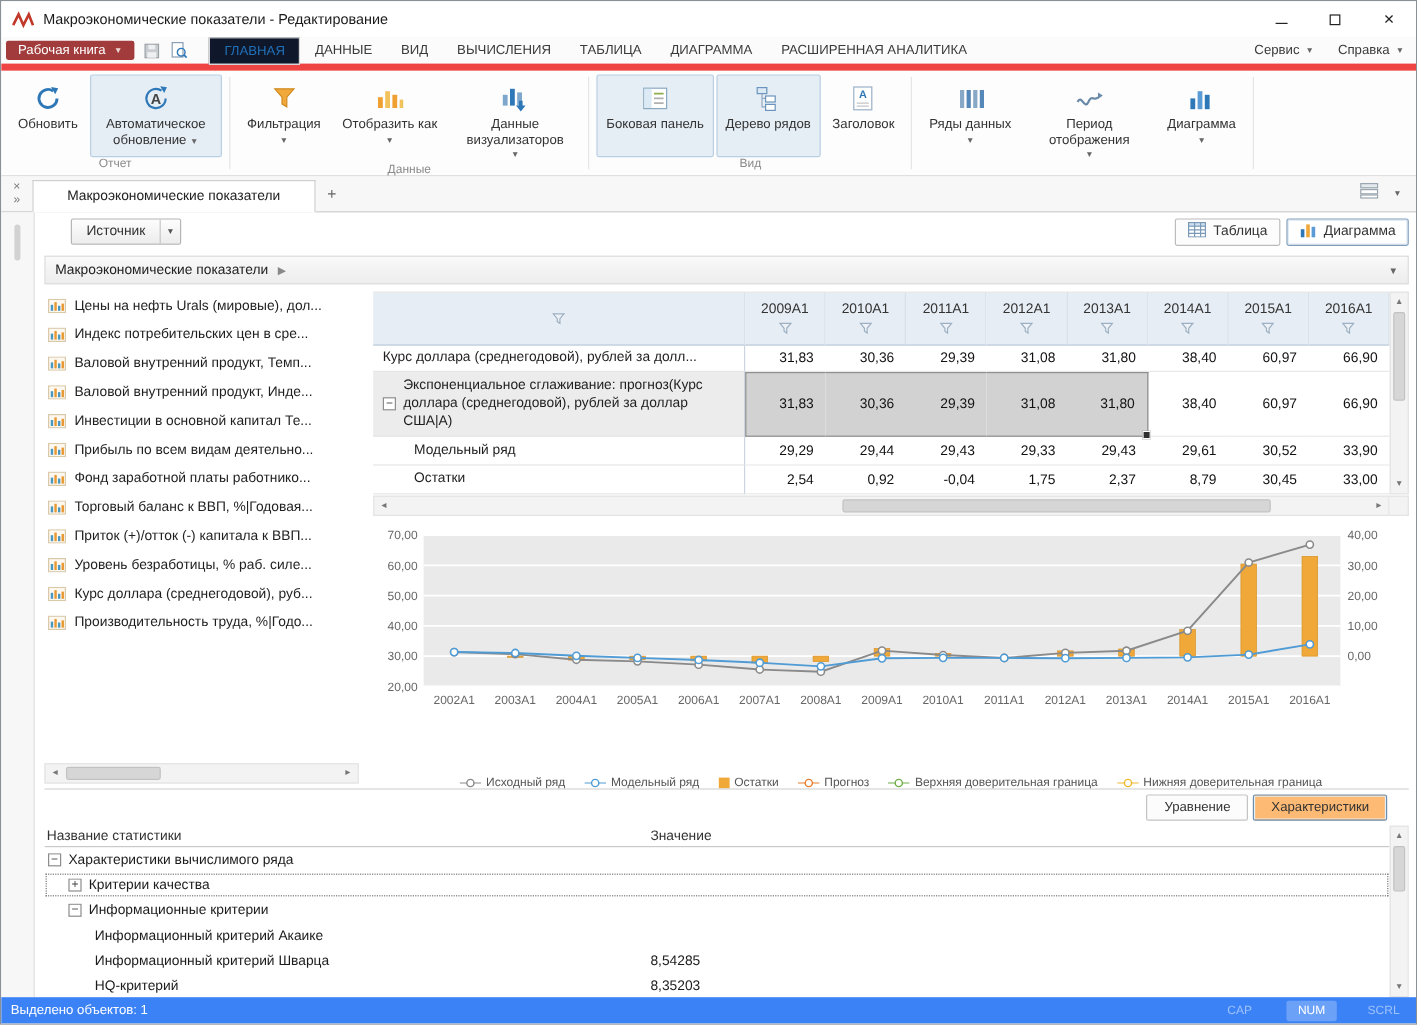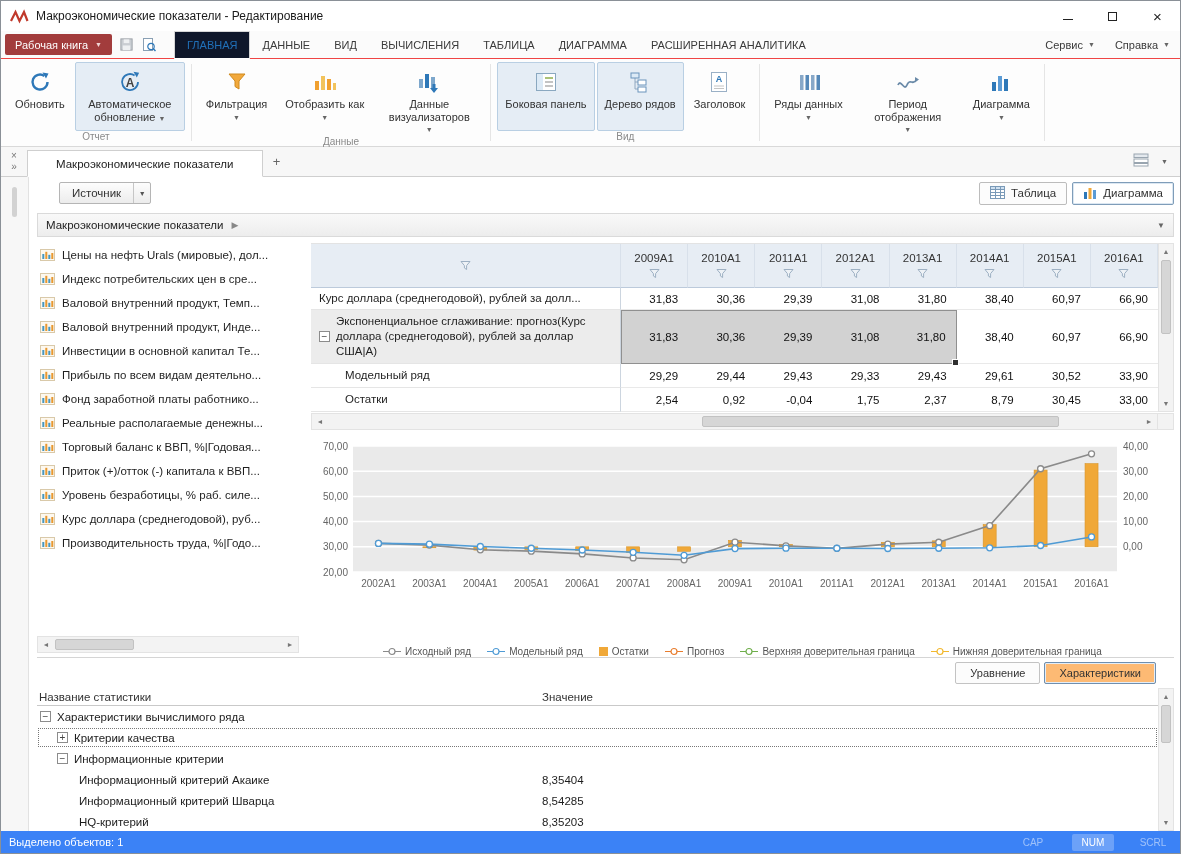--- a/index.html
+++ b/index.html
@@ -10,21 +10,21 @@
   
   .titlebar{height:30px;display:flex;align-items:center;padding-left:8px;background:#fff;flex:0 0 auto}
   .app-logo{width:20px;height:17px;margin-right:7px;display:flex;align-items:center}
   .title{font-size:12px;color:#1a1a1a}
   .winbtns{margin-left:auto;display:flex;height:100%}
   .winbtn{width:45px;display:flex;align-items:center;justify-content:center;color:#222;font-size:15px;cursor:default}
   .glyph-min{width:10px;height:1px;background:#222;display:block;margin-top:7px}
   .glyph-max{width:9px;height:9px;border:1px solid #222;display:block}
 
   
-  .ribbontabs{height:28px;display:flex;align-items:stretch;background:#fbfbfb;border-bottom:1px solid #ef4444;flex:0 0 auto;padding-right:10px}
+  .ribbontabs{height:28px;display:flex;align-items:stretch;background:#fbfbfb;border-bottom:6px solid #ef4444;flex:0 0 auto;padding-right:10px}
   .wb-btn{background:#a23c3c;color:#fff;font-size:11px;display:flex;align-items:center;gap:7px;padding:0 10px;margin:3px 4px;border-radius:2px;white-space:nowrap}
   .wb-btn .dd{color:#f0d5d5}
   .qicon{width:22px;display:flex;align-items:center;justify-content:center}
   .rtabs{display:flex;align-items:stretch;margin-left:14px}
   .rtab{display:flex;align-items:center;padding:0 12px;font-size:11px;color:#3a3a3a;white-space:nowrap}
   .rtab.active{background:#0f172a;color:#2070b8;border:1px solid #d6d6d6;border-bottom:1px solid #fff;margin-bottom:-1px}
   .rmenus{margin-left:auto;display:flex;gap:20px;align-items:center;font-size:11px;color:#3a3a3a}
   .rmenu{display:flex;align-items:center;gap:5px}
   .dd{font-size:7px;color:#666}
 
@@ -472,30 +472,20 @@
               </div>
               <div class="titem">
                 <svg width="15" height="12" viewBox="0 0 15 12">
                   <rect x="0.5" y="0.5" width="14" height="11" fill="#fdf8ef" stroke="#d9c9a9"></rect>
                   <rect x="2.3" y="5" width="2" height="5" fill="#4898c0"></rect>
                   <rect x="5.3" y="2.8" width="2" height="7.2" fill="#e89830"></rect>
                   <rect x="8.3" y="5.8" width="2" height="4.2" fill="#4898c0"></rect>
                   <rect x="11.3" y="4" width="2" height="6" fill="#e89830"></rect>
                 </svg>
                 <span>Фонд заработной платы работнико...</span>
-              </div>
-              <div class="titem">
-                <svg width="15" height="12" viewBox="0 0 15 12">
-                  <rect x="0.5" y="0.5" width="14" height="11" fill="#fdf8ef" stroke="#d9c9a9"></rect>
-                  <rect x="2.3" y="5" width="2" height="5" fill="#4898c0"></rect>
-                  <rect x="5.3" y="2.8" width="2" height="7.2" fill="#e89830"></rect>
-                  <rect x="8.3" y="5.8" width="2" height="4.2" fill="#4898c0"></rect>
-                  <rect x="11.3" y="4" width="2" height="6" fill="#e89830"></rect>
-                </svg>
-                <span>Реальные располагаемые денежны...</span>
               </div>
               <div class="titem">
                 <svg width="15" height="12" viewBox="0 0 15 12">
                   <rect x="0.5" y="0.5" width="14" height="11" fill="#fdf8ef" stroke="#d9c9a9"></rect>
                   <rect x="2.3" y="5" width="2" height="5" fill="#4898c0"></rect>
                   <rect x="5.3" y="2.8" width="2" height="7.2" fill="#e89830"></rect>
                   <rect x="8.3" y="5.8" width="2" height="4.2" fill="#4898c0"></rect>
                   <rect x="11.3" y="4" width="2" height="6" fill="#e89830"></rect>
                 </svg>
                 <span>Торговый баланс к ВВП, %|Годовая...</span>
@@ -828,21 +818,20 @@
                   <div class="slabel lvl1 b">
                     <span class="expander">−</span>
                     <span class="stext">Информационные критерии</span>
                   </div>
                   <div class="sval"></div>
                 </div>
                 <div class="srow">
                   <div class="slabel lvl2 b">
                     <span class="stext">Информационный критерий Акаике</span>
                   </div>
-                  <div class="sval">8,35404</div>
                 </div>
                 <div class="srow">
                   <div class="slabel lvl2 b">
                     <span class="stext">Информационный критерий Шварца</span>
                   </div>
                   <div class="sval">8,54285</div>
                 </div>
                 <div class="srow">
                   <div class="slabel lvl2 b">
                     <span class="stext">HQ-критерий</span>

